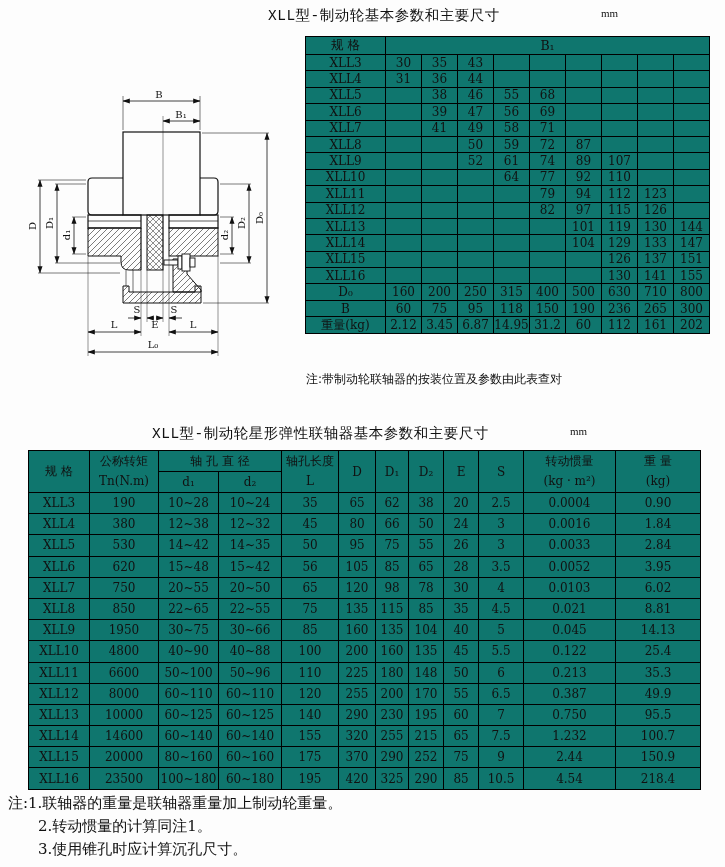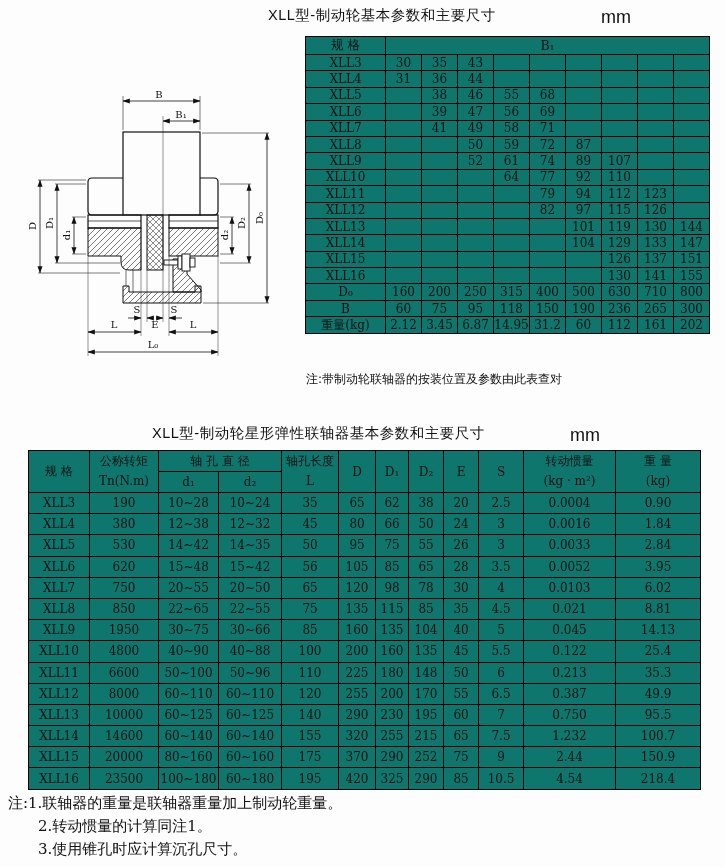--- a/index.html
+++ b/index.html
@@ -1,20 +1,20 @@
 <!DOCTYPE html>
 <html><head>
 <meta charset="utf-8">
 <style>
   html,body{margin:0;padding:0}
   body{width:725px;height:867px;background:#fdfdfd;position:relative;color:#111;
        font-family:"DejaVu Serif","Liberation Serif",serif;overflow:hidden}
   .abs{position:absolute}
-  .title{font-family:Liberation Sans, sans-serif;font-size:14.5px;white-space:nowrap;letter-spacing:.5px}
-  .unit{font-family:Liberation Sans, sans-serif;font-size:18px}
+  .title{font-family:Liberation Mono, monospace;font-size:14.5px;white-space:nowrap;letter-spacing:.5px}
+  .unit{font-family:Liberation Serif, serif;font-size:11px}
   table{border-collapse:collapse;table-layout:fixed;background:#0f766e}
   td,th{border:1px solid #000;padding:0;text-align:center;vertical-align:middle;
         font-weight:normal;white-space:nowrap;overflow:hidden}
   #t1{width:404px;border:1.5px solid #000}
   #t1 th{height:17px;font-size:12.5px}
   #t1 td{height:15.4px;font-size:12px;line-height:1}
   #t1 td.sm{font-size:10px;letter-spacing:-.6px}
   #t2{width:672px;border:1.5px solid #000}
   #t2 th{font-size:12px;height:20px}
   #t2 th .l2{line-height:1.6}

